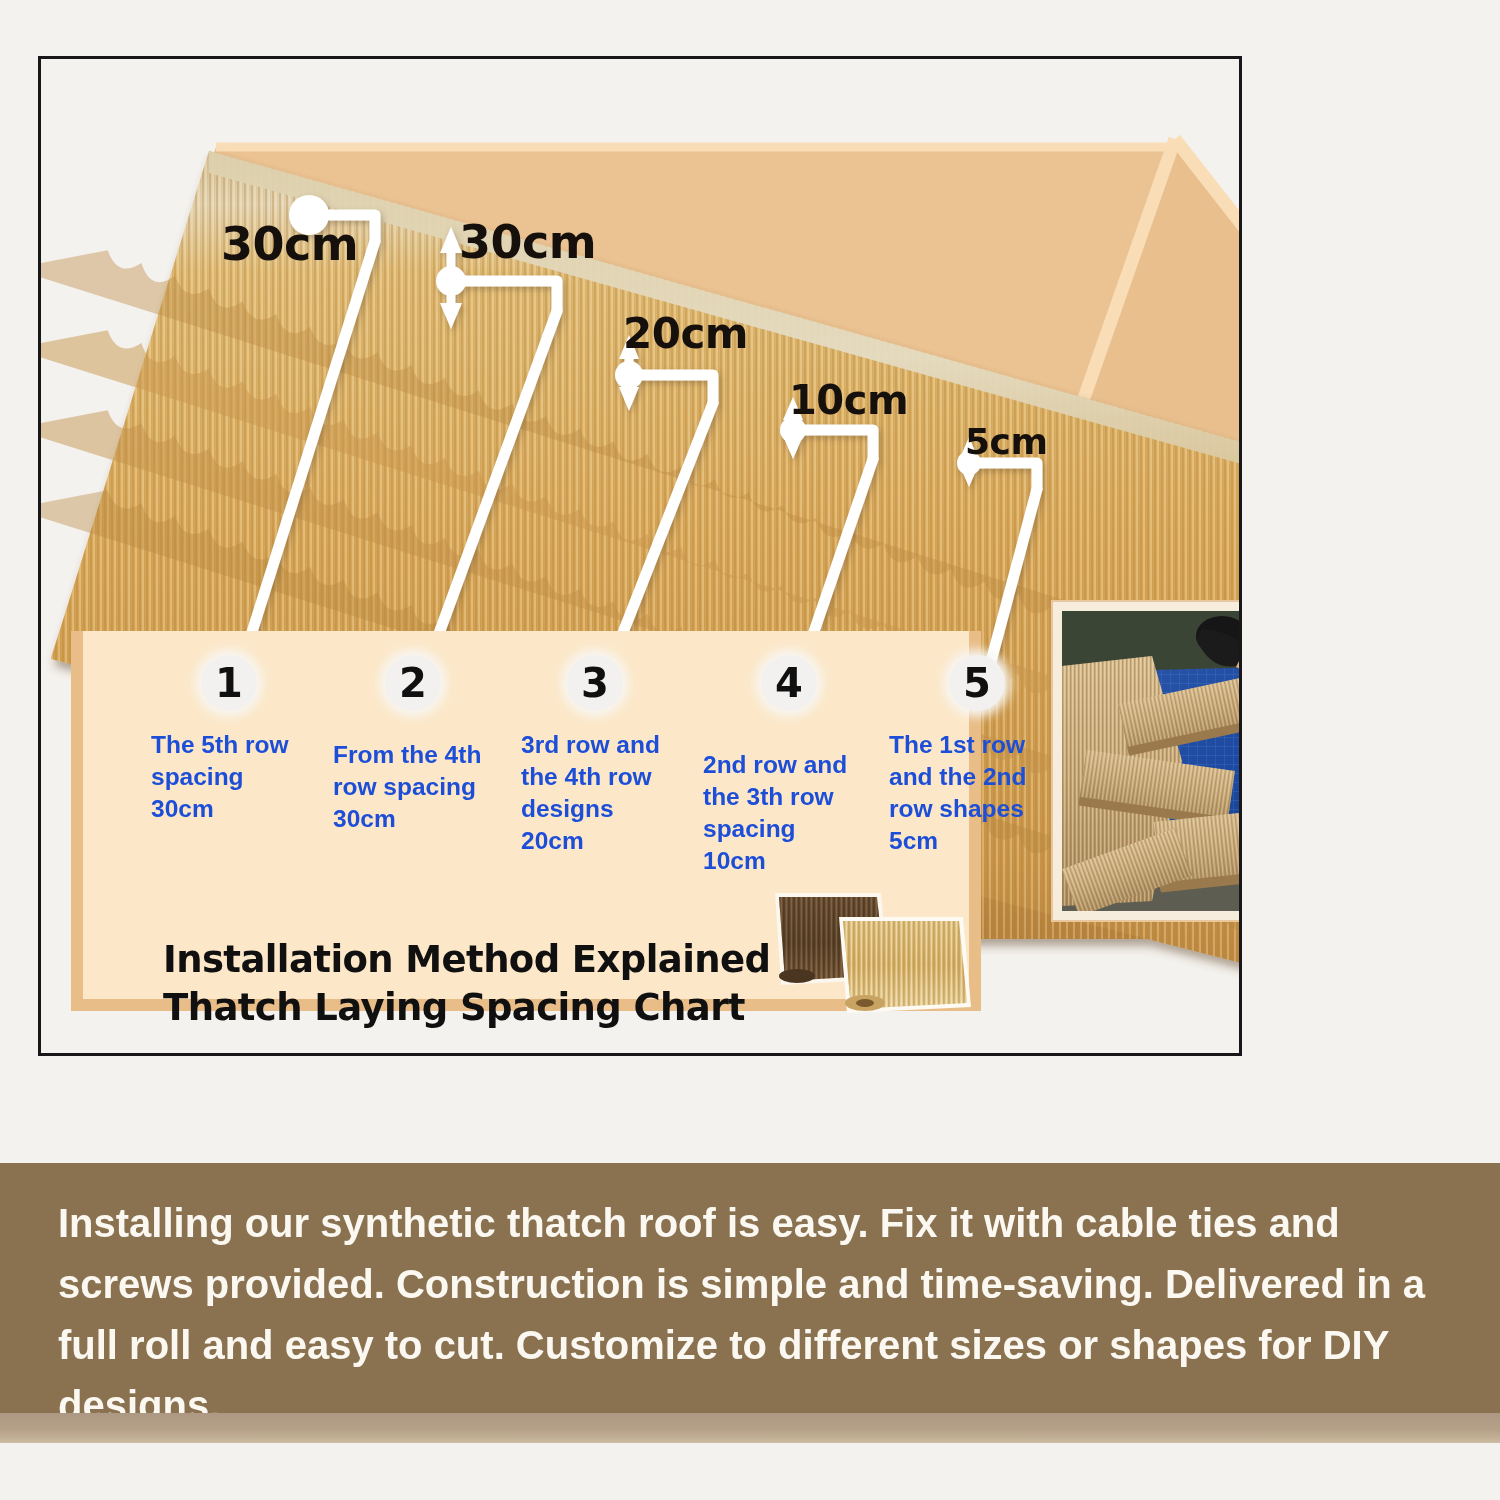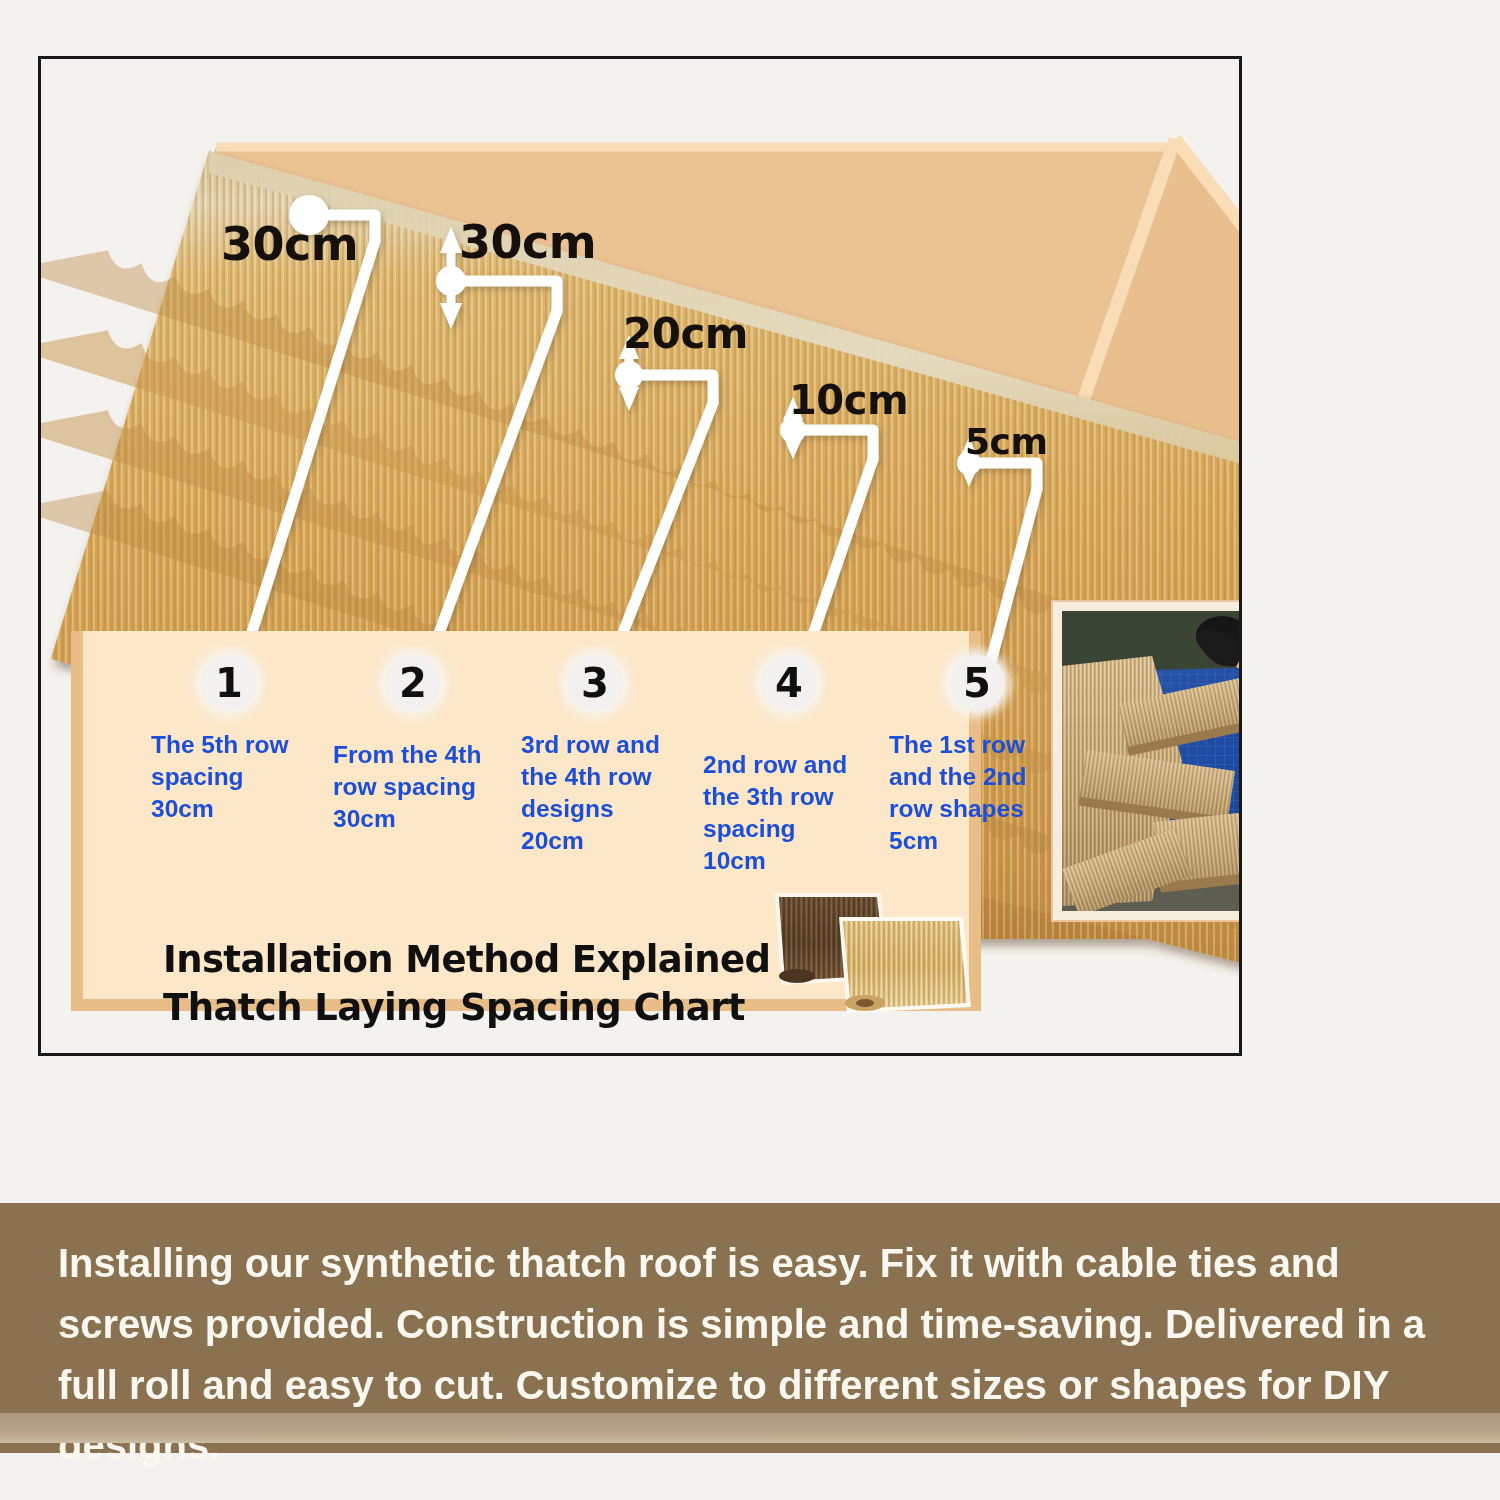--- a/index.html
+++ b/index.html
@@ -86,21 +86,20 @@
     padding: 9px;
     box-shadow: 0 0 0 2px #e9c79d;
   }
   .photo { position: relative; width: 100%; height: 100%; overflow: hidden; background: #2e4e86; }
 
   
   .banner {
     position: absolute;
     left: 0; top: 1163px; width: 1500px; height: 250px;
     background: #8a7150;
-    margin-top: 40px;
   }
   .banner-sub {
     position: absolute;
     left: 0; top: 1413px; width: 1500px; height: 30px;
     background: linear-gradient(180deg,#ad9983 0%, #b5a188 55%, #c0ae93 80%, #cbbda4 100%);
   }
   .banner-text {
     position: absolute;
     left: 58px; top: 30px; width: 1390px;
     font-family: "Liberation Sans", sans-serif;

